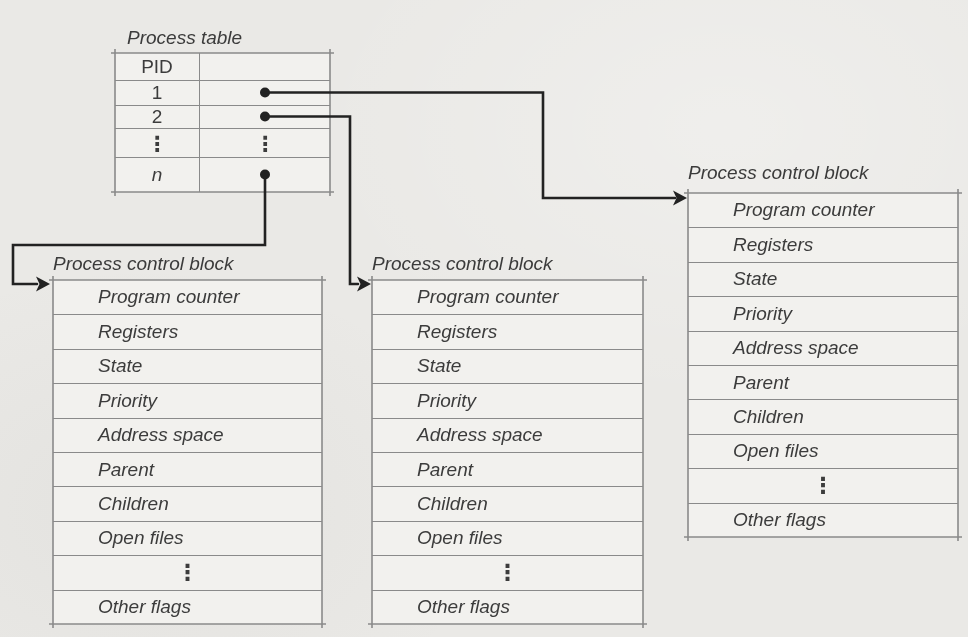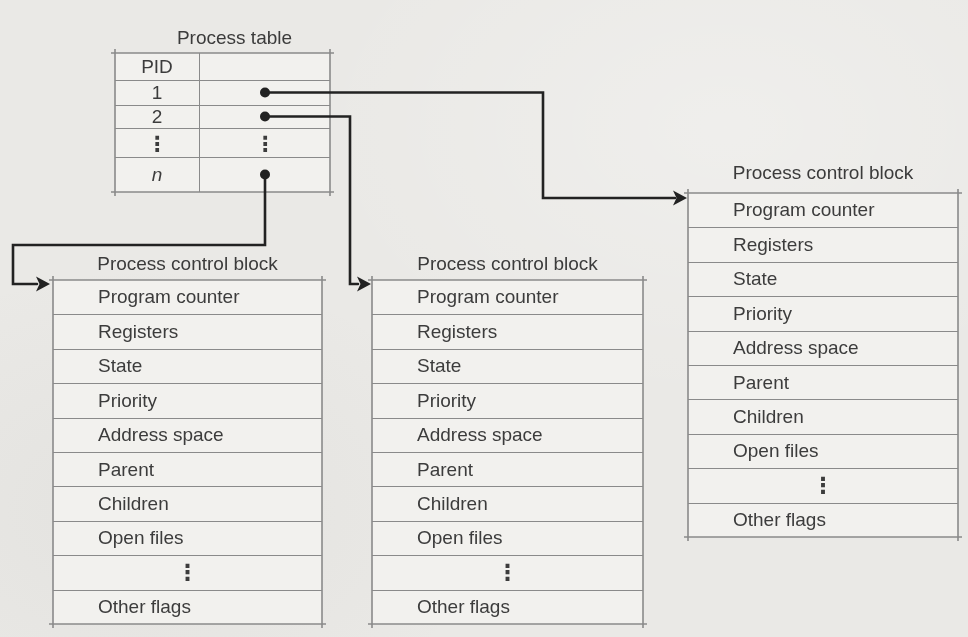--- a/index.html
+++ b/index.html
@@ -13,23 +13,23 @@
     background:
       radial-gradient(ellipse 600px 400px at 75% 20%, rgba(255,255,255,.25), rgba(255,255,255,0) 70%),
       radial-gradient(ellipse 500px 350px at 15% 80%, rgba(120,120,115,.06), rgba(120,120,115,0) 70%),
       #eae9e6;
     overflow:hidden;
     color:#3c3c3c;
   }
   .title{
     position:absolute;
     font-size:19px;
-    text-align:center;
     white-space:nowrap;
     color:#3b3b3b;
+    font-style:italic;
   }
   
   .ptable{
     position:absolute;
     left:115px;top:53px;width:215px;height:139px;
     background:#f2f1ee;
     display:flex;flex-direction:column;
     box-sizing:border-box;
   }
   .pt-row{display:flex;box-sizing:border-box;}
@@ -51,20 +51,21 @@
     display:grid;
     grid-template-rows:repeat(10,1fr);
   }
   .pcb-row{
     box-sizing:border-box;
     display:flex;align-items:center;
     padding-left:45px;
     font-size:19px;
     white-space:nowrap;
     overflow:hidden;
+    font-style:italic;
   }
   .pcb-row + .pcb-row{border-top:1.5px solid #8a8a8a;}
   .pcb-row.dots-row{justify-content:center;padding-left:0;font-size:22px;font-weight:600;line-height:1;}
   #pcb-left  {left:53px; top:280px;width:269px;height:344px;}
   #pcb-middle{left:372px;top:280px;width:271px;height:344px;}
   #pcb-right {left:688px;top:193px;width:270px;height:344px;}
   
   svg.overlay{
     position:absolute;left:0;top:0;
     pointer-events:none;

